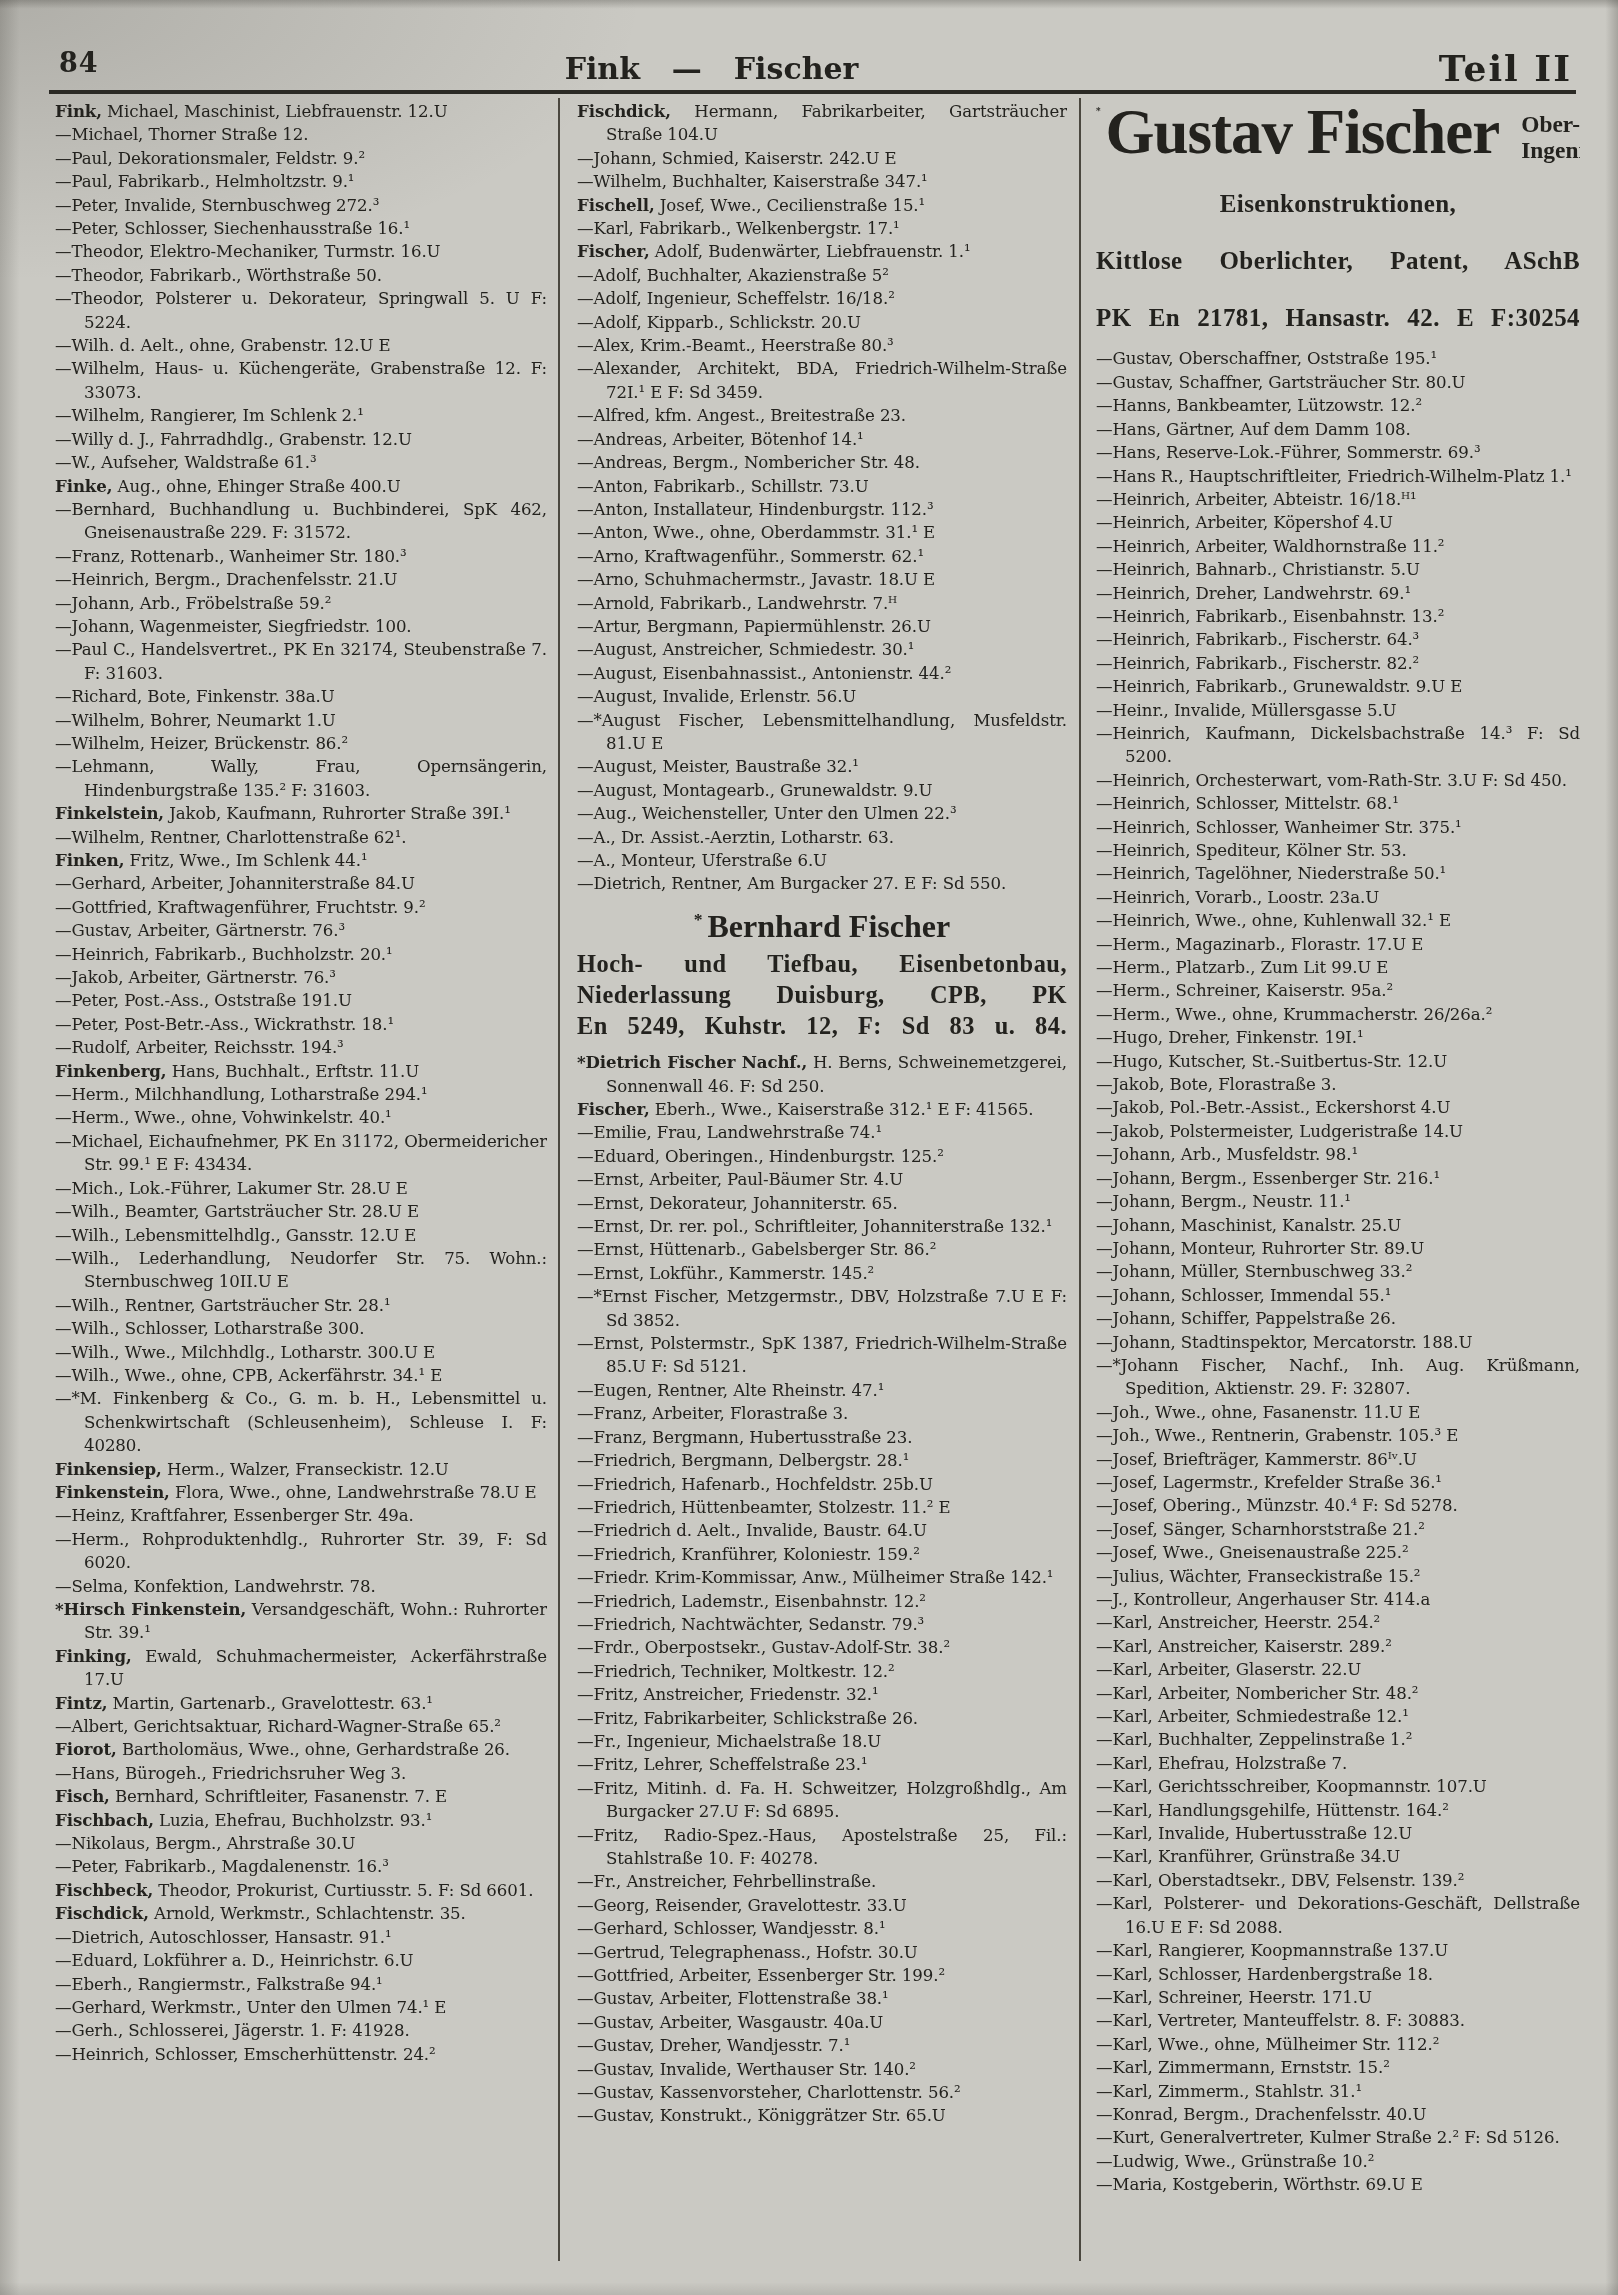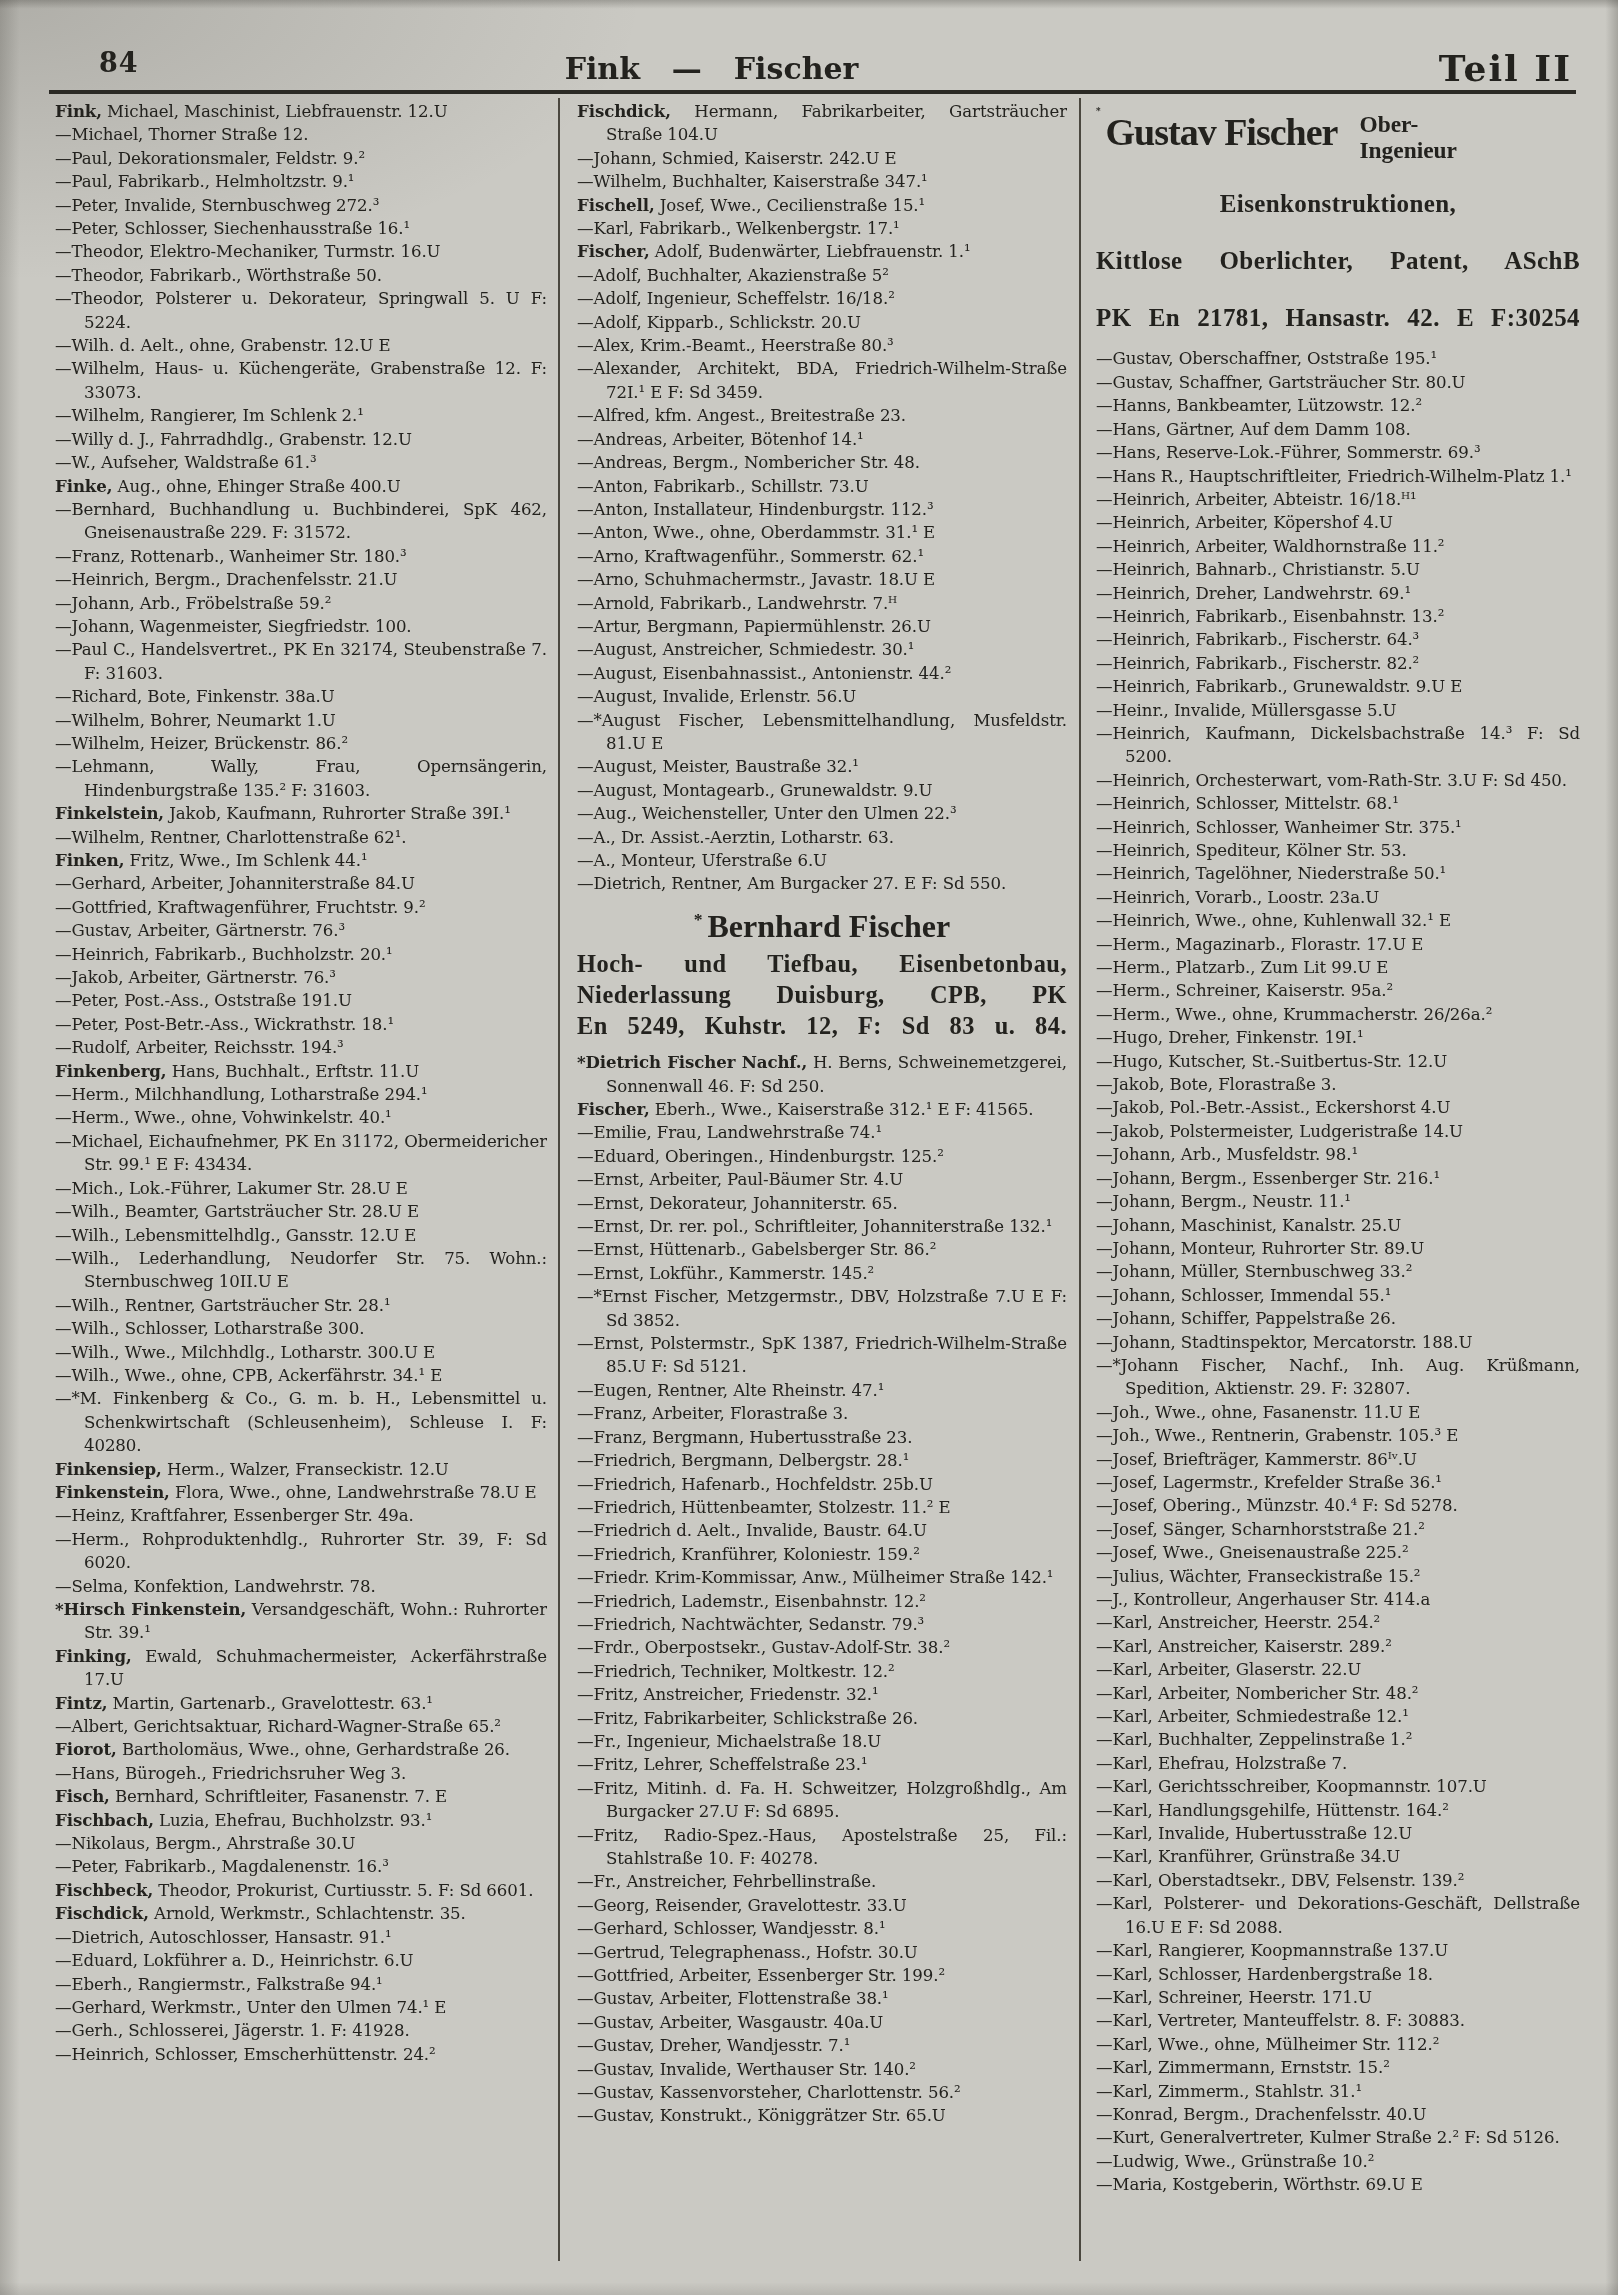--- a/index.html
+++ b/index.html
@@ -7,21 +7,21 @@
     position:relative;width:1619px;height:2296px;overflow:hidden;
     font-family:"DejaVu Serif",serif;color:#23221e;
     background:
       radial-gradient(1073px 468px at 0% 0%, rgba(70,68,62,.20), transparent 60%),
       linear-gradient(90deg, rgba(60,58,52,.22) 0, transparent 19.5px),
       linear-gradient(270deg, rgba(60,58,52,.28) 0, transparent 13.7px),
       linear-gradient(180deg, rgba(60,58,52,.30) 0, transparent 8.8px),
       linear-gradient(0deg, rgba(60,58,52,.14) 0, transparent 13.7px),
       #cac9c3;
   }
-  .hdr-num{position:absolute;left:59px;top:47px;font-size:27px;font-weight:bold;letter-spacing:1px;margin-left:40px;}
+  .hdr-num{position:absolute;left:59px;top:47px;font-size:27px;font-weight:bold;letter-spacing:1px;}
   .hdr-guide{position:absolute;left:419px;top:51px;width:585px;text-align:center;font-size:30px;font-weight:bold;word-spacing:21.5px;}
   .hdr-part{position:absolute;left:1385px;top:47px;width:187px;text-align:right;font-size:36px;font-weight:bold;letter-spacing:2px;}
   .hdr-rule{position:absolute;left:49px;top:90px;width:1527px;height:3.9px;background:#2b2a25;}
   .vrule{position:absolute;top:98px;height:2163px;width:2px;background:#4a473f;}
   .vrule-1{left:558px;}
   .vrule-2{left:1079px;}
   .col{position:absolute;top:100px;height:2190px;overflow:hidden;}
   .col-1{left:55px;width:492px;}
   .col-2{left:577px;width:490px;}
   .col-3{left:1096px;width:484px;}
@@ -31,21 +31,21 @@
   }
   .hw{font-weight:bold;}
   
   .ad2{margin:11.7px 0 9.8px;}
   .ad2-head{text-align:center;font-family:"Liberation Serif",serif;font-size:32px;font-weight:bold;letter-spacing:0px;margin-bottom:3.9px;}
   .ad-star{vertical-align:super;font-size:55%;margin-right:4.9px;font-weight:bold;}
   .ad2-line{font-family:"Liberation Serif",serif;font-size:24.4px;font-weight:bold;line-height:31px;text-align:justify;text-align-last:justify;letter-spacing:0.5px;}
   
   .ad3{margin:5.9px 0 13.7px;}
   .ad3-top{display:flex;align-items:flex-start;}
-  .ad3-name{font-family:"Liberation Serif",serif;font-size:38px;line-height:53px;font-weight:bold;letter-spacing:-1px;white-space:nowrap;}
+  .ad3-name{font-family:"Liberation Serif",serif;font-size:63px;line-height:53px;font-weight:bold;letter-spacing:-1px;white-space:nowrap;}
   .ad3-side{display:flex;flex-direction:column;font-family:"Liberation Serif",serif;font-size:23.4px;line-height:26px;font-weight:bold;margin-left:22px;padding-top:4.9px;}
   .ad3-line{font-family:"Liberation Serif",serif;font-size:25px;font-weight:bold;line-height:33px;letter-spacing:0.4px;margin-top:24px;}
   .ad3-line.center{text-align:center;}
   .ad3-line.fill{text-align:justify;text-align-last:justify;}
 </style>
 </head>
 <body>
 
 <div class="page">
   <div class="hdr-num">84</div>

